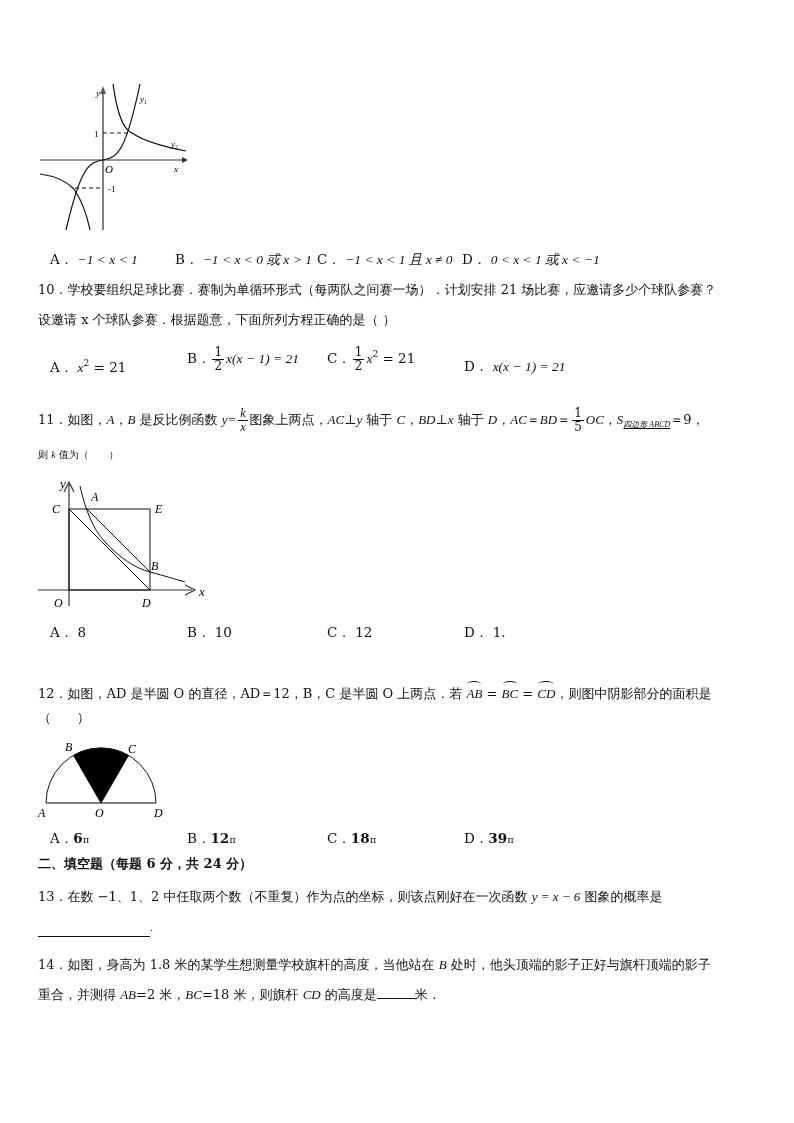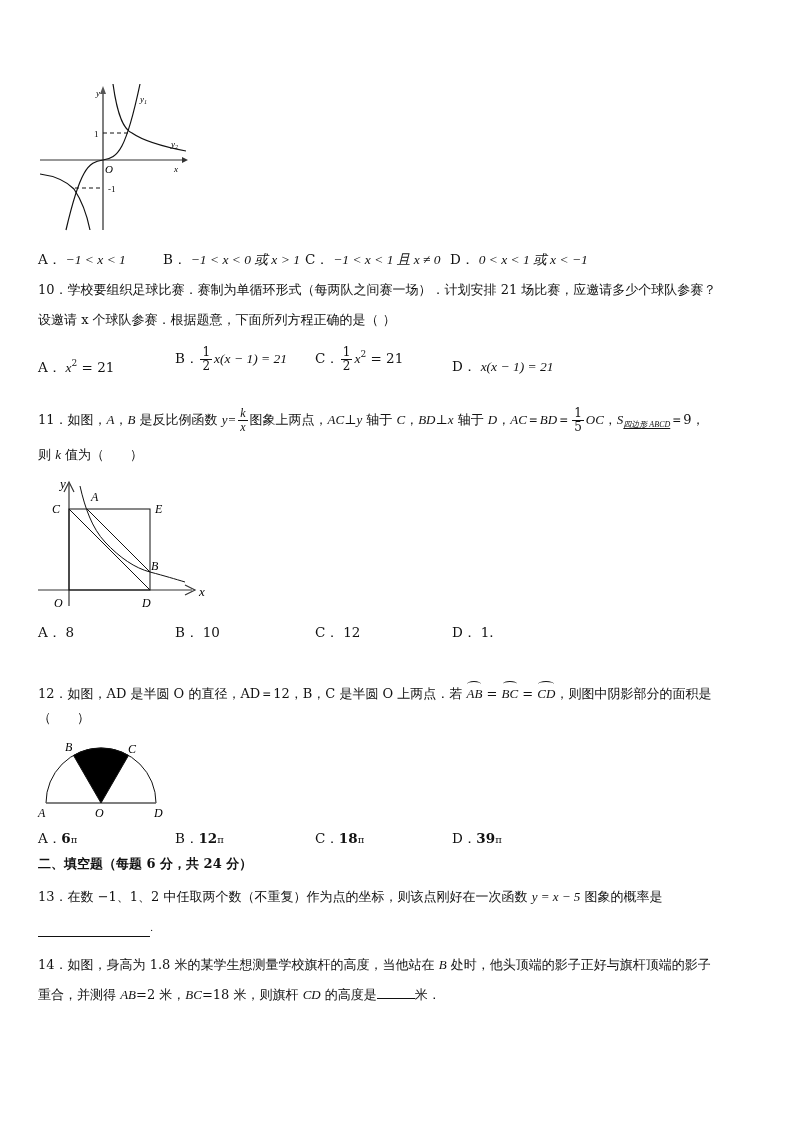--- a/index.html
+++ b/index.html
@@ -1,21 +1,21 @@
 <!DOCTYPE html>
 <html><head>
 <meta charset="utf-8">
 <style>
   html, body { margin: 0; padding: 0; background: #ffffff; }
   body { width: 794px; height: 1123px; position: relative; overflow: hidden;
          font-family: "DejaVu Serif", "Liberation Serif", serif; color: #111; font-size: 13px; }
   .abs { position: absolute; }
   .line { position: absolute; left: 38px; white-space: nowrap; font-size: 13.5px; line-height: 20px; }
   .it { font-style: italic; font-family: "Liberation Serif", "DejaVu Serif", serif; }
-  .opt { position: absolute; white-space: nowrap; font-size: 13.5px; }
+  .opt { position: absolute; white-space: nowrap; font-size: 13.5px; margin-left: 12px; }
   .frac { display: inline-block; vertical-align: middle; text-align: center; font-size: 12px; line-height: 13px; margin: 0 2px; }
   .frac .num { display: block; border-bottom: 1px solid #111; padding: 0 2px; }
   .frac .den { display: block; padding: 0 2px; }
   .sub { font-size: 8px; vertical-align: -3px; text-decoration: underline; }
   .sup { font-size: 9px; vertical-align: 6px; }
   .bold { font-weight: bold; }
   .arc { position: relative; display: inline-block; }
   .arc::before { content: ""; position: absolute; left: 1px; right: 1px; top: -3px; height: 5px;
                  border-top: 1px solid #111; border-radius: 50% 50% 0 0; }
   .blank { display: inline-block; border-bottom: 1px solid #111; }
@@ -54,21 +54,21 @@
 <div class="line" style="top:310px;font-size:13px"><span>设邀请 x 个球队参赛．根据题意，下面所列方程正确的是（  ）</span></div>
 
 <div class="opt" style="left:38px;top:358px"><span>A．</span> <span class="it">x</span><span class="sup">2</span><span> = 21</span></div>
 <div class="opt" style="left:175px;top:346px"><span>B．</span><span class="frac"><span class="num">1</span><span class="den">2</span></span><span class="it">x(x − 1) = 21</span></div>
 <div class="opt" style="left:315px;top:346px"><span>C．</span><span class="frac"><span class="num">1</span><span class="den">2</span></span><span class="it">x</span><span class="sup">2</span><span> = 21</span></div>
 <div class="opt" style="left:452px;top:358px"><span>D．</span> <span class="it">x(x − 1) = 21</span></div>
 
 <div class="line" style="top:405px;font-size:13px;line-height:30px">
   <span>11．</span><span>如图，</span><span class="it">A</span><span>，</span><span class="it">B</span><span> 是反比例函数 </span><span class="it">y=</span><span class="frac it"><span class="num">k</span><span class="den">x</span></span><span>图象上两点，</span><span class="it">AC</span><span>⊥</span><span class="it">y</span><span> 轴于 </span><span class="it">C</span><span>，</span><span class="it">BD</span><span>⊥</span><span class="it">x</span><span> 轴于 </span><span class="it">D</span><span>，</span><span class="it">AC</span><span>＝</span><span class="it">BD</span><span>＝</span><span class="frac"><span class="num">1</span><span class="den">5</span></span><span class="it">OC</span><span>，</span><span class="it">S</span><span class="sub it">四边形 ABCD</span><span>＝9，</span>
 </div>
-<div class="line" style="top:445px;font-size:13px"><span>则 </span><span class="it">k</span><span> 值为（　　）</span></div>
+<div class="line" style="top:445px;font-size:10px"><span>则 </span><span class="it">k</span><span> 值为（　　）</span></div>
 
 <svg class="abs" style="left:30px;top:470px" width="200" height="150" viewBox="0 0 200 150">
   <line x1="8" y1="120" x2="162" y2="120" stroke="#333" stroke-width="1.2"></line>
   <polyline points="155,115 165,120 155,125" fill="none" stroke="#333" stroke-width="1.2"></polyline>
   <line x1="39" y1="136" x2="39" y2="14" stroke="#333" stroke-width="1.2"></line>
   <polyline points="34,22 39,12 44,22" fill="none" stroke="#333" stroke-width="1.2"></polyline>
   <rect x="39" y="39" width="81" height="81" fill="none" stroke="#111" stroke-width="1"></rect>
   <line x1="39" y1="39" x2="120" y2="120" stroke="#111" stroke-width="1"></line>
   <line x1="57" y1="39" x2="120" y2="102" stroke="#111" stroke-width="1"></line>
   <path d="M50,16 C55,38 62,58 75,72 C90,88 105,98 120,102 C135,106 145,109 155,112" fill="none" stroke="#111" stroke-width="1"></path>
@@ -104,21 +104,21 @@
 </svg>
 
 <div class="opt" style="left:38px;top:830px"><span>A．</span><span class="bold">6</span><span style="font-size:10px">π</span></div>
 <div class="opt" style="left:175px;top:830px"><span>B．</span><span class="bold">12</span><span style="font-size:10px">π</span></div>
 <div class="opt" style="left:315px;top:830px"><span>C．</span><span class="bold">18</span><span style="font-size:10px">π</span></div>
 <div class="opt" style="left:452px;top:830px"><span>D．</span><span class="bold">39</span><span style="font-size:10px">π</span></div>
 
 <div class="line bold" style="top:854px;font-size:13px">二、填空题（每题 6 分，共 24 分）</div>
 
 <div class="line" style="top:887px;font-size:13px">
-  <span>13．</span><span>在数 −1、1、2 中任取两个数（不重复）作为点的坐标，则该点刚好在一次函数 </span><span class="it">y = x − 5</span><span> 图象的概率是</span>
+  <span>13．</span><span>在数 −1、1、2 中任取两个数（不重复）作为点的坐标，则该点刚好在一次函数 </span><span class="it">y = x − 6</span><span> 图象的概率是</span>
 </div>
 <div class="abs" style="left:38px;top:922px;width:112px;height:14px;border-bottom:1px solid #111"></div>
 <div class="abs" style="left:150px;top:922px;font-size:10px">.</div>
 
 <div class="line" style="top:955px;font-size:13px">
   <span>14．</span><span>如图，身高为 1.8 米的某学生想测量学校旗杆的高度，当他站在 </span><span class="it">B</span><span> 处时，他头顶端的影子正好与旗杆顶端的影子</span>
 </div>
 <div class="line" style="top:985px;font-size:13px">
   <span>重合，并测得 </span><span class="it">AB</span><span>=2 米，</span><span class="it">BC</span><span>=18 米，则旗杆 </span><span class="it">CD</span><span> 的高度是</span><span class="blank" style="width:38px;height:12px"></span><span>米．</span>
 </div>

